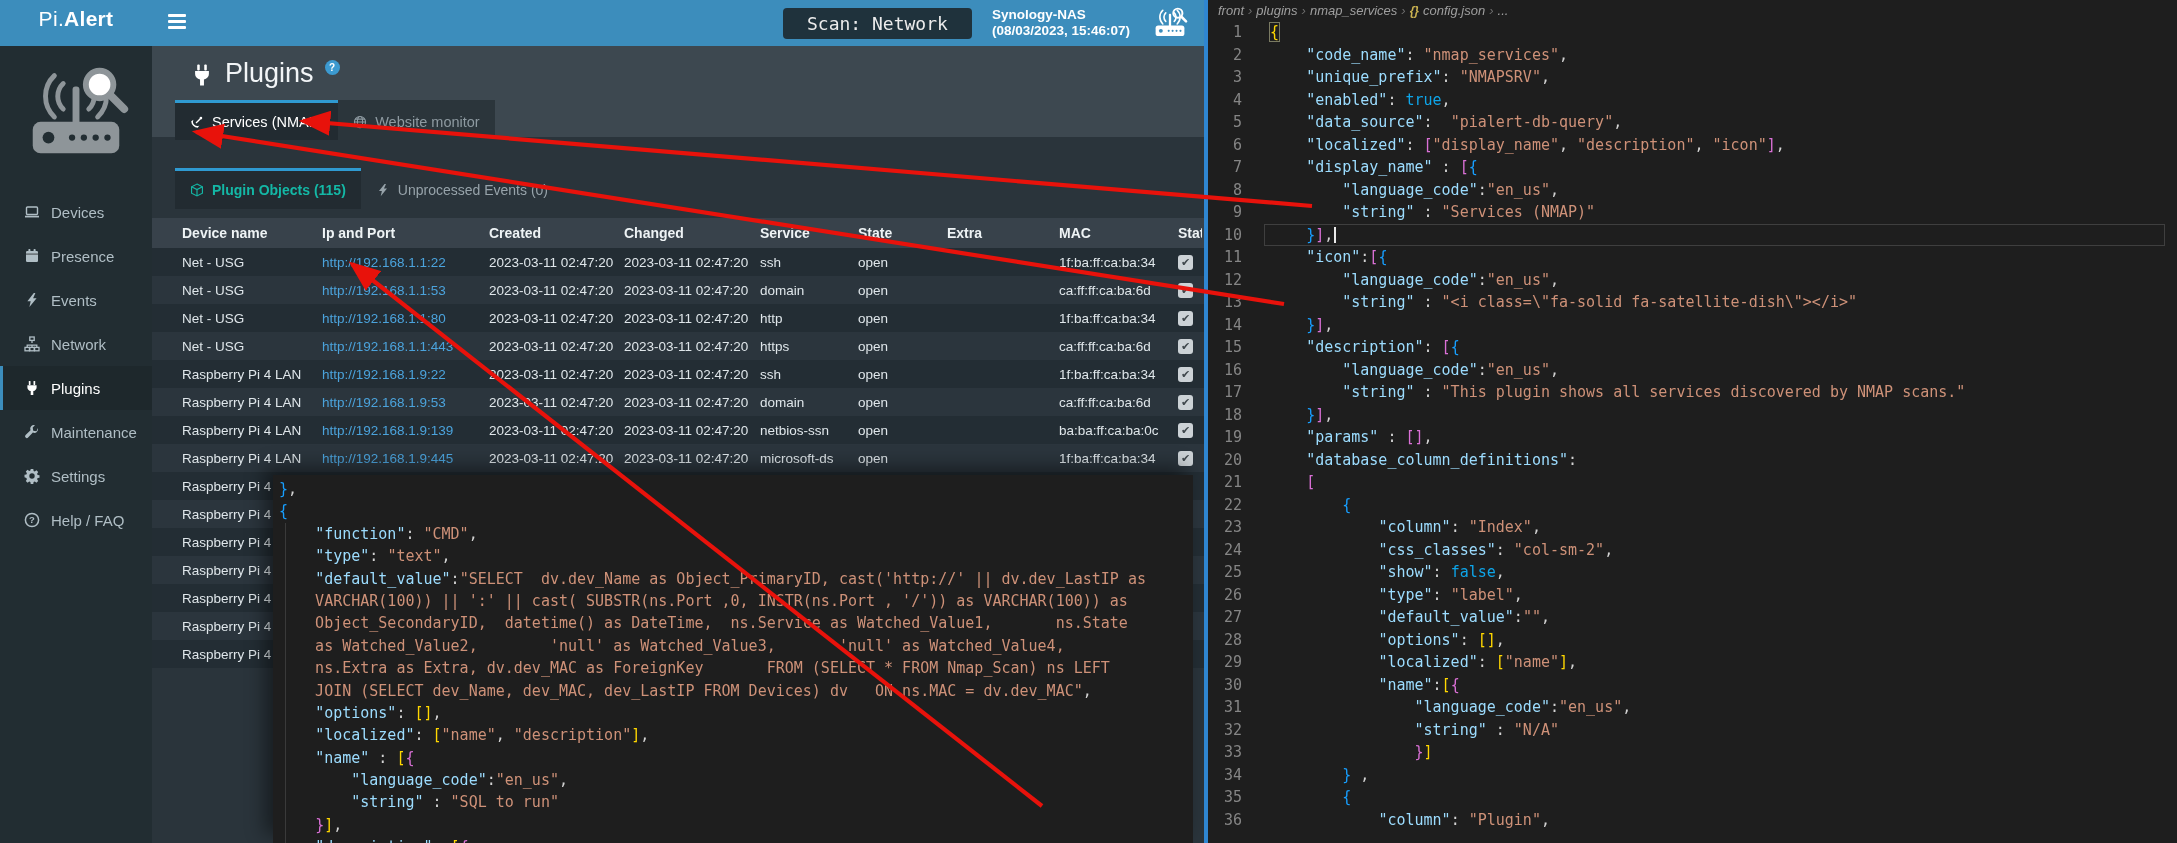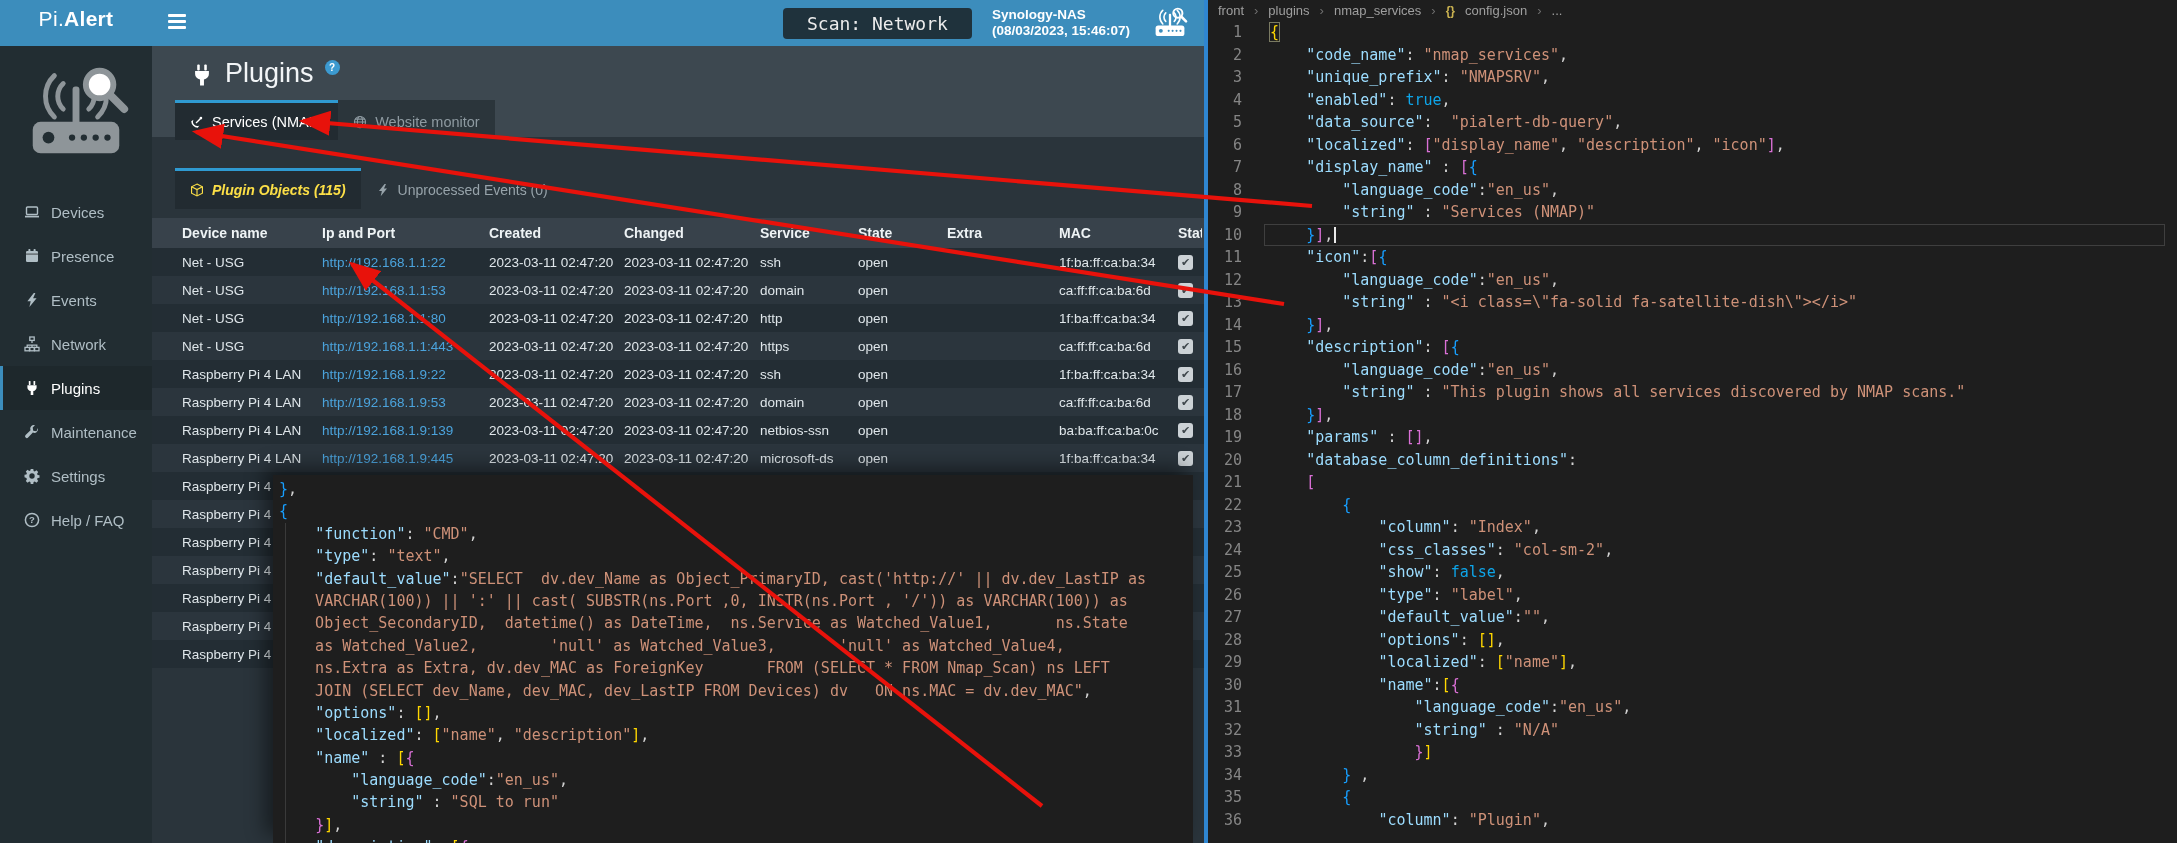--- a/index.html
+++ b/index.html
@@ -47,43 +47,43 @@
   .tab .ti { width:14px; height:14px; display:inline-flex; }
   .tab .ti svg { width:14px; height:14px; }
   .tab.active { border-top-color:#2f9ad1; background:#222b31; color:#ffffff; }
 
   .panel { position:absolute; left:0; top:91px; right:0; bottom:0; background:#2a343b; }
   .subtabs { position:absolute; left:23px; top:31px; display:flex; }
   .subtab { height:41px; display:flex; align-items:center; gap:8px; padding:0 15px; font-size:14px;
             border-top:3px solid transparent; color:#97a3aa; cursor:pointer; }
   .subtab .ti { width:14px; height:14px; display:inline-flex; }
   .subtab .ti svg { width:14px; height:14px; }
-  .subtab.active { border-top-color:#2f9ad1; background:#222b31; color:#fde047; font-weight:bold;font-style:italic; }
+  .subtab.active { border-top-color:#2f9ad1; background:#222b31; color:#14b8a6; font-weight:bold; }
 
   .table { position:absolute; left:0; top:81px; right:0; }
   .trow { display:grid; grid-template-columns:140px 167px 135px 136px 98px 89px 112px 119px 24px;
           padding-left:30px; height:28px; align-items:center; font-size:13.5px; color:#dfe6ea; overflow:hidden; }
   .trow.thead { height:30px; font-size:14px; font-weight:bold; color:#eef3f5; background:#38424b; }
   .trow:nth-child(even) { background:#232d34; }
   .trow:nth-child(odd):not(.thead) { background:#2b353d; }
   .trow .cell { white-space:nowrap; overflow:hidden; }
   .trow a { color:#4ba3dc; text-decoration:none; cursor:pointer; }
   .cb { width:15px; height:15px; background:#ccd2d6; border-radius:3px; color:#3f474c; font-size:11px;
         line-height:15px; text-align:center; cursor:pointer; }
 
   
   .overlay-editor { position:absolute; left:273px; top:475px; width:920px; height:368px; background:#1e1e1e;
                     z-index:5; box-shadow:-8px -8px 18px rgba(0,0,0,.45); overflow:hidden; padding:3px 0 0 6px; }
   .overlay-editor .guide { position:absolute; left:12px; top:48px; bottom:0; width:1px; background:#3a3a3a; }
 
   
   .sash { position:absolute; left:1204px; top:0; width:4px; height:843px; background:#2f86d1; z-index:6; cursor:col-resize; }
   .editor { position:absolute; left:1208px; top:0; right:0; height:843px; background:#1e1e1e; overflow:hidden; }
-  .breadcrumb { height:21px; display:flex; align-items:center; gap:10px; padding-left:10px; font-size:13px;
-                color:#9f9f9f; cursor:pointer; }
+  .breadcrumb { height:21px; display:flex; align-items:center; gap:4px; padding-left:10px; font-size:13px;
+                color:#9f9f9f; cursor:pointer;font-style:italic; }
   .breadcrumb .sep { color:#6f6f6f; }
   .breadcrumb .jsym { color:#cbb351; font-weight:bold; font-size:12px; }
 
   .code, .overlay-editor pre { font-family:"DejaVu Sans Mono", monospace; font-size:15px; }
   .cl { height:22.5px; line-height:22.5px; white-space:pre; position:relative; }
   .ocl { height:22.4px; line-height:22.4px; white-space:pre; }
   .ln { display:inline-block; width:34px; margin-right:28px; text-align:right; color:#858585; }
   .cl.cur::after { content:""; position:absolute; left:56px; right:12px; top:0; bottom:0;
                    border:1px solid #3f3f3f; pointer-events:none; }
   .cursor { display:inline-block; width:2px; height:16px; background:#eaeaea; vertical-align:-3px; margin-left:1px; }

